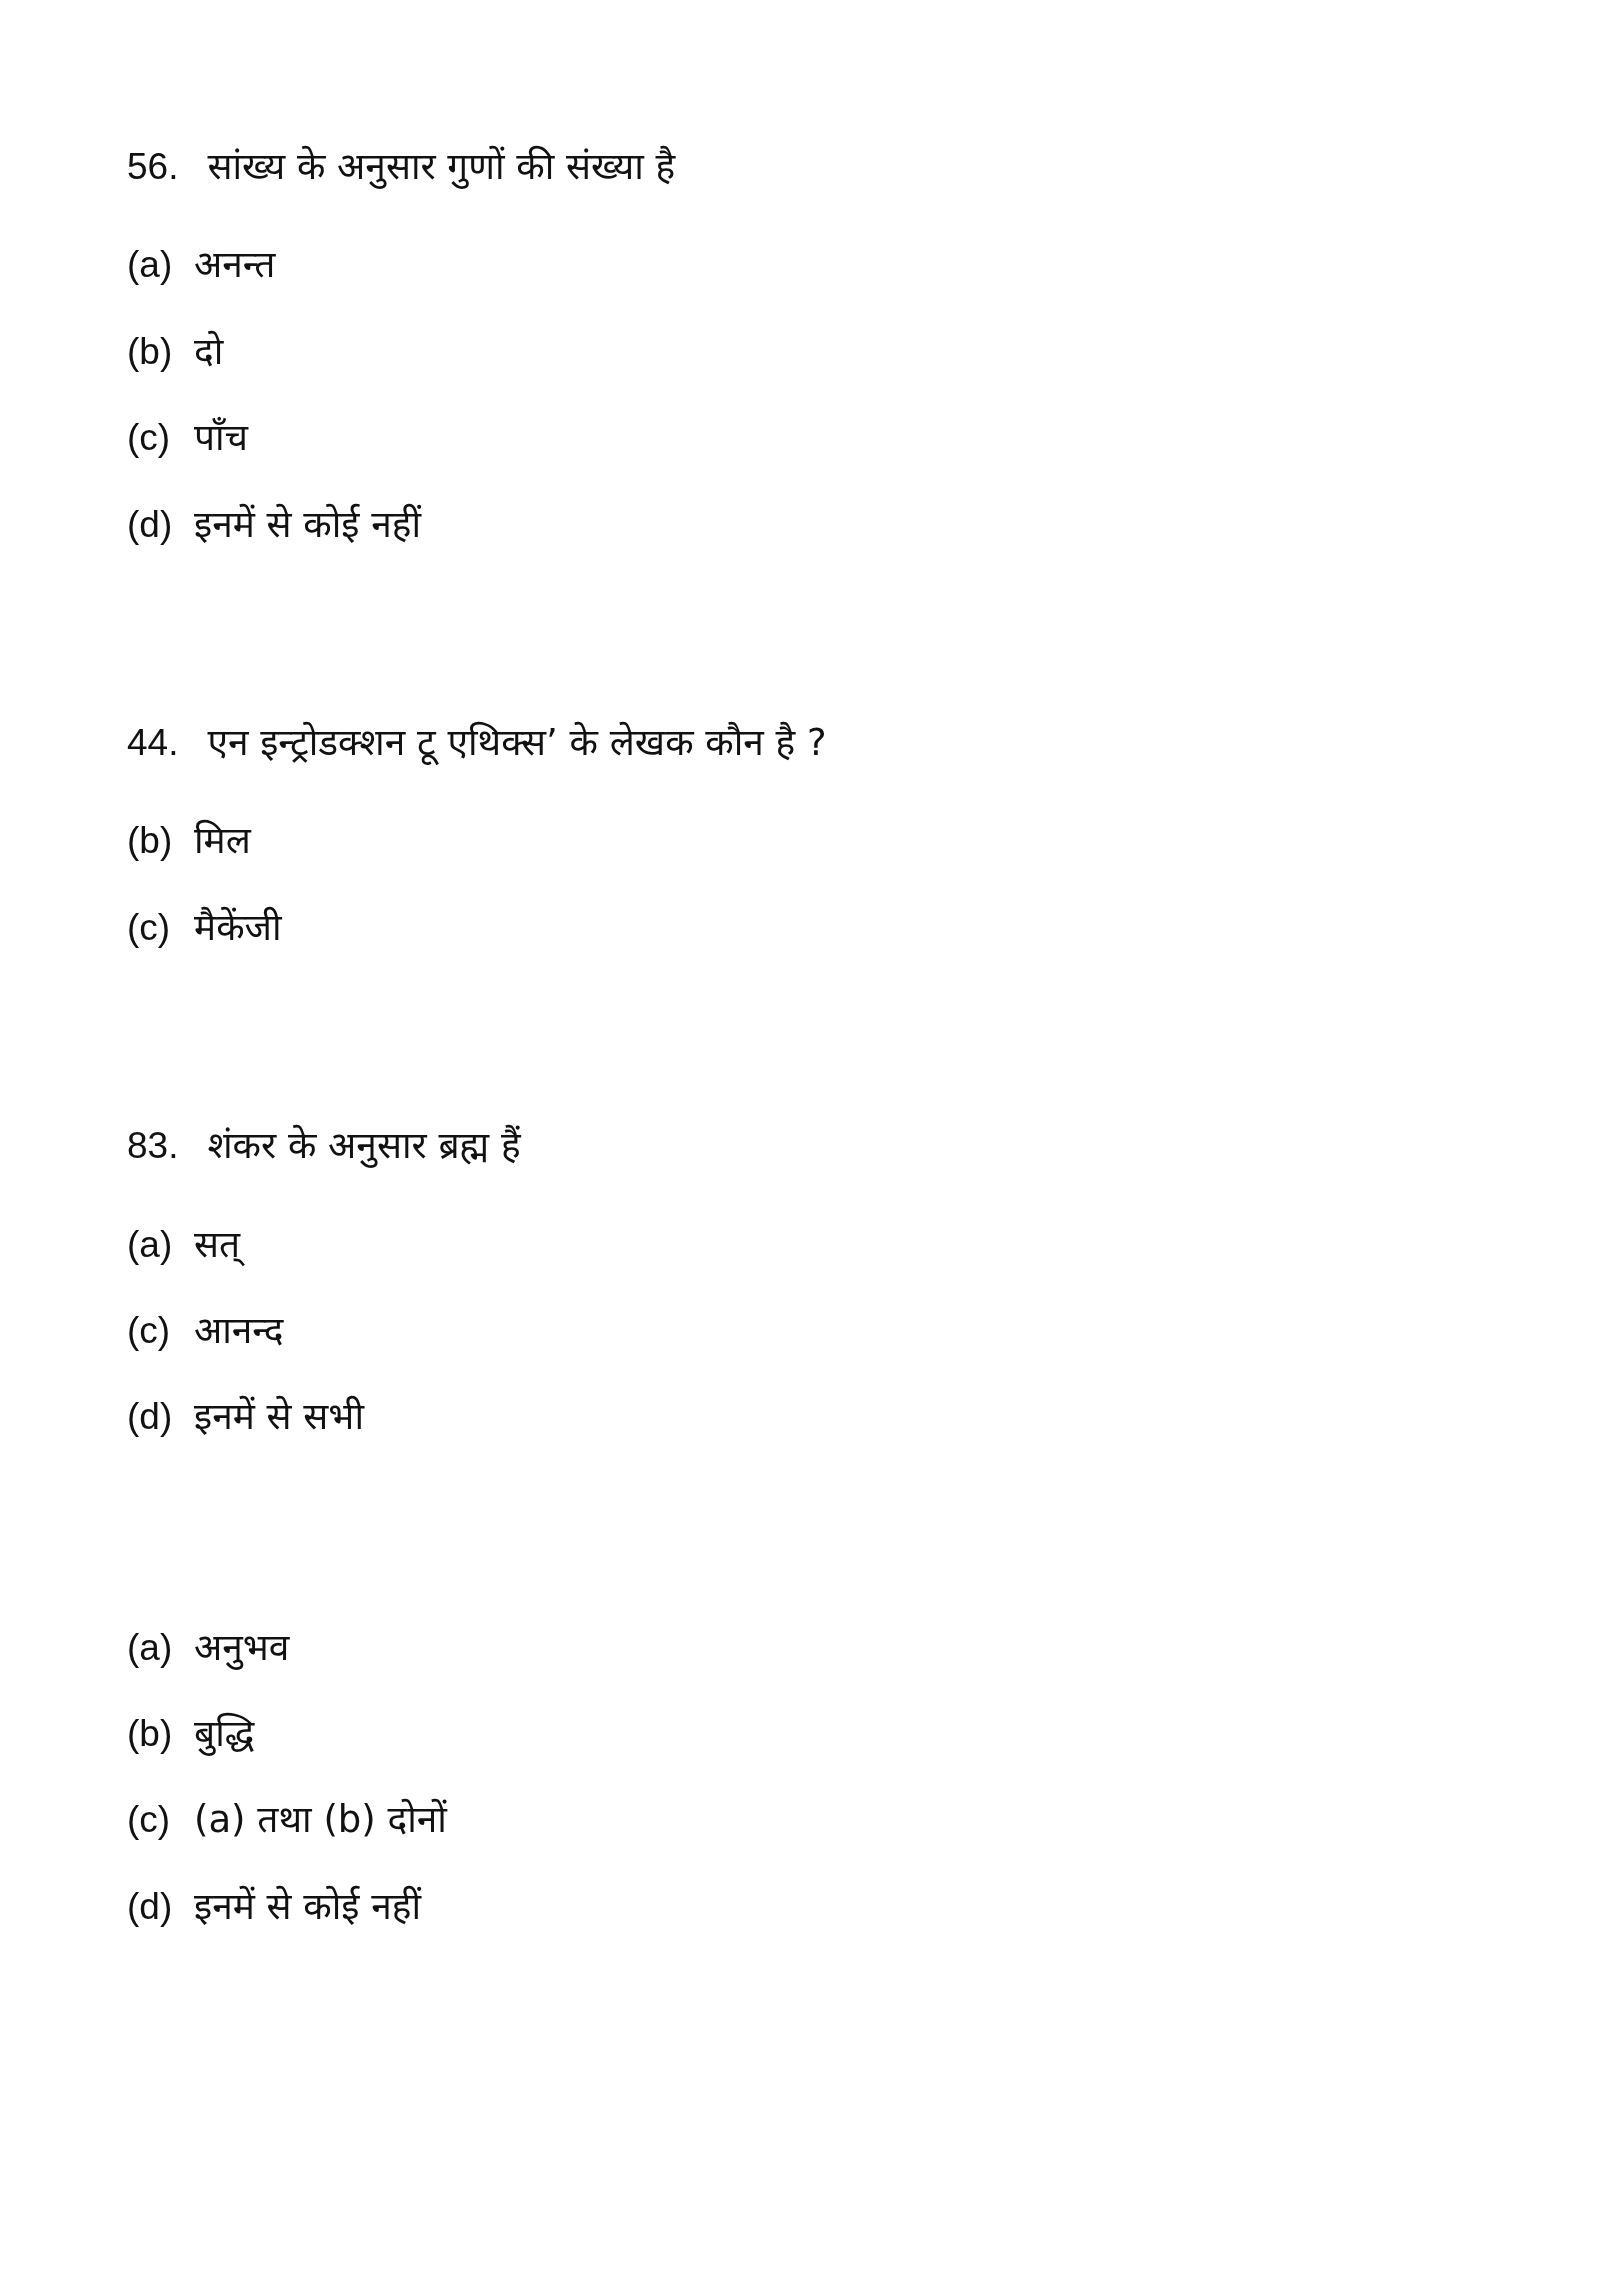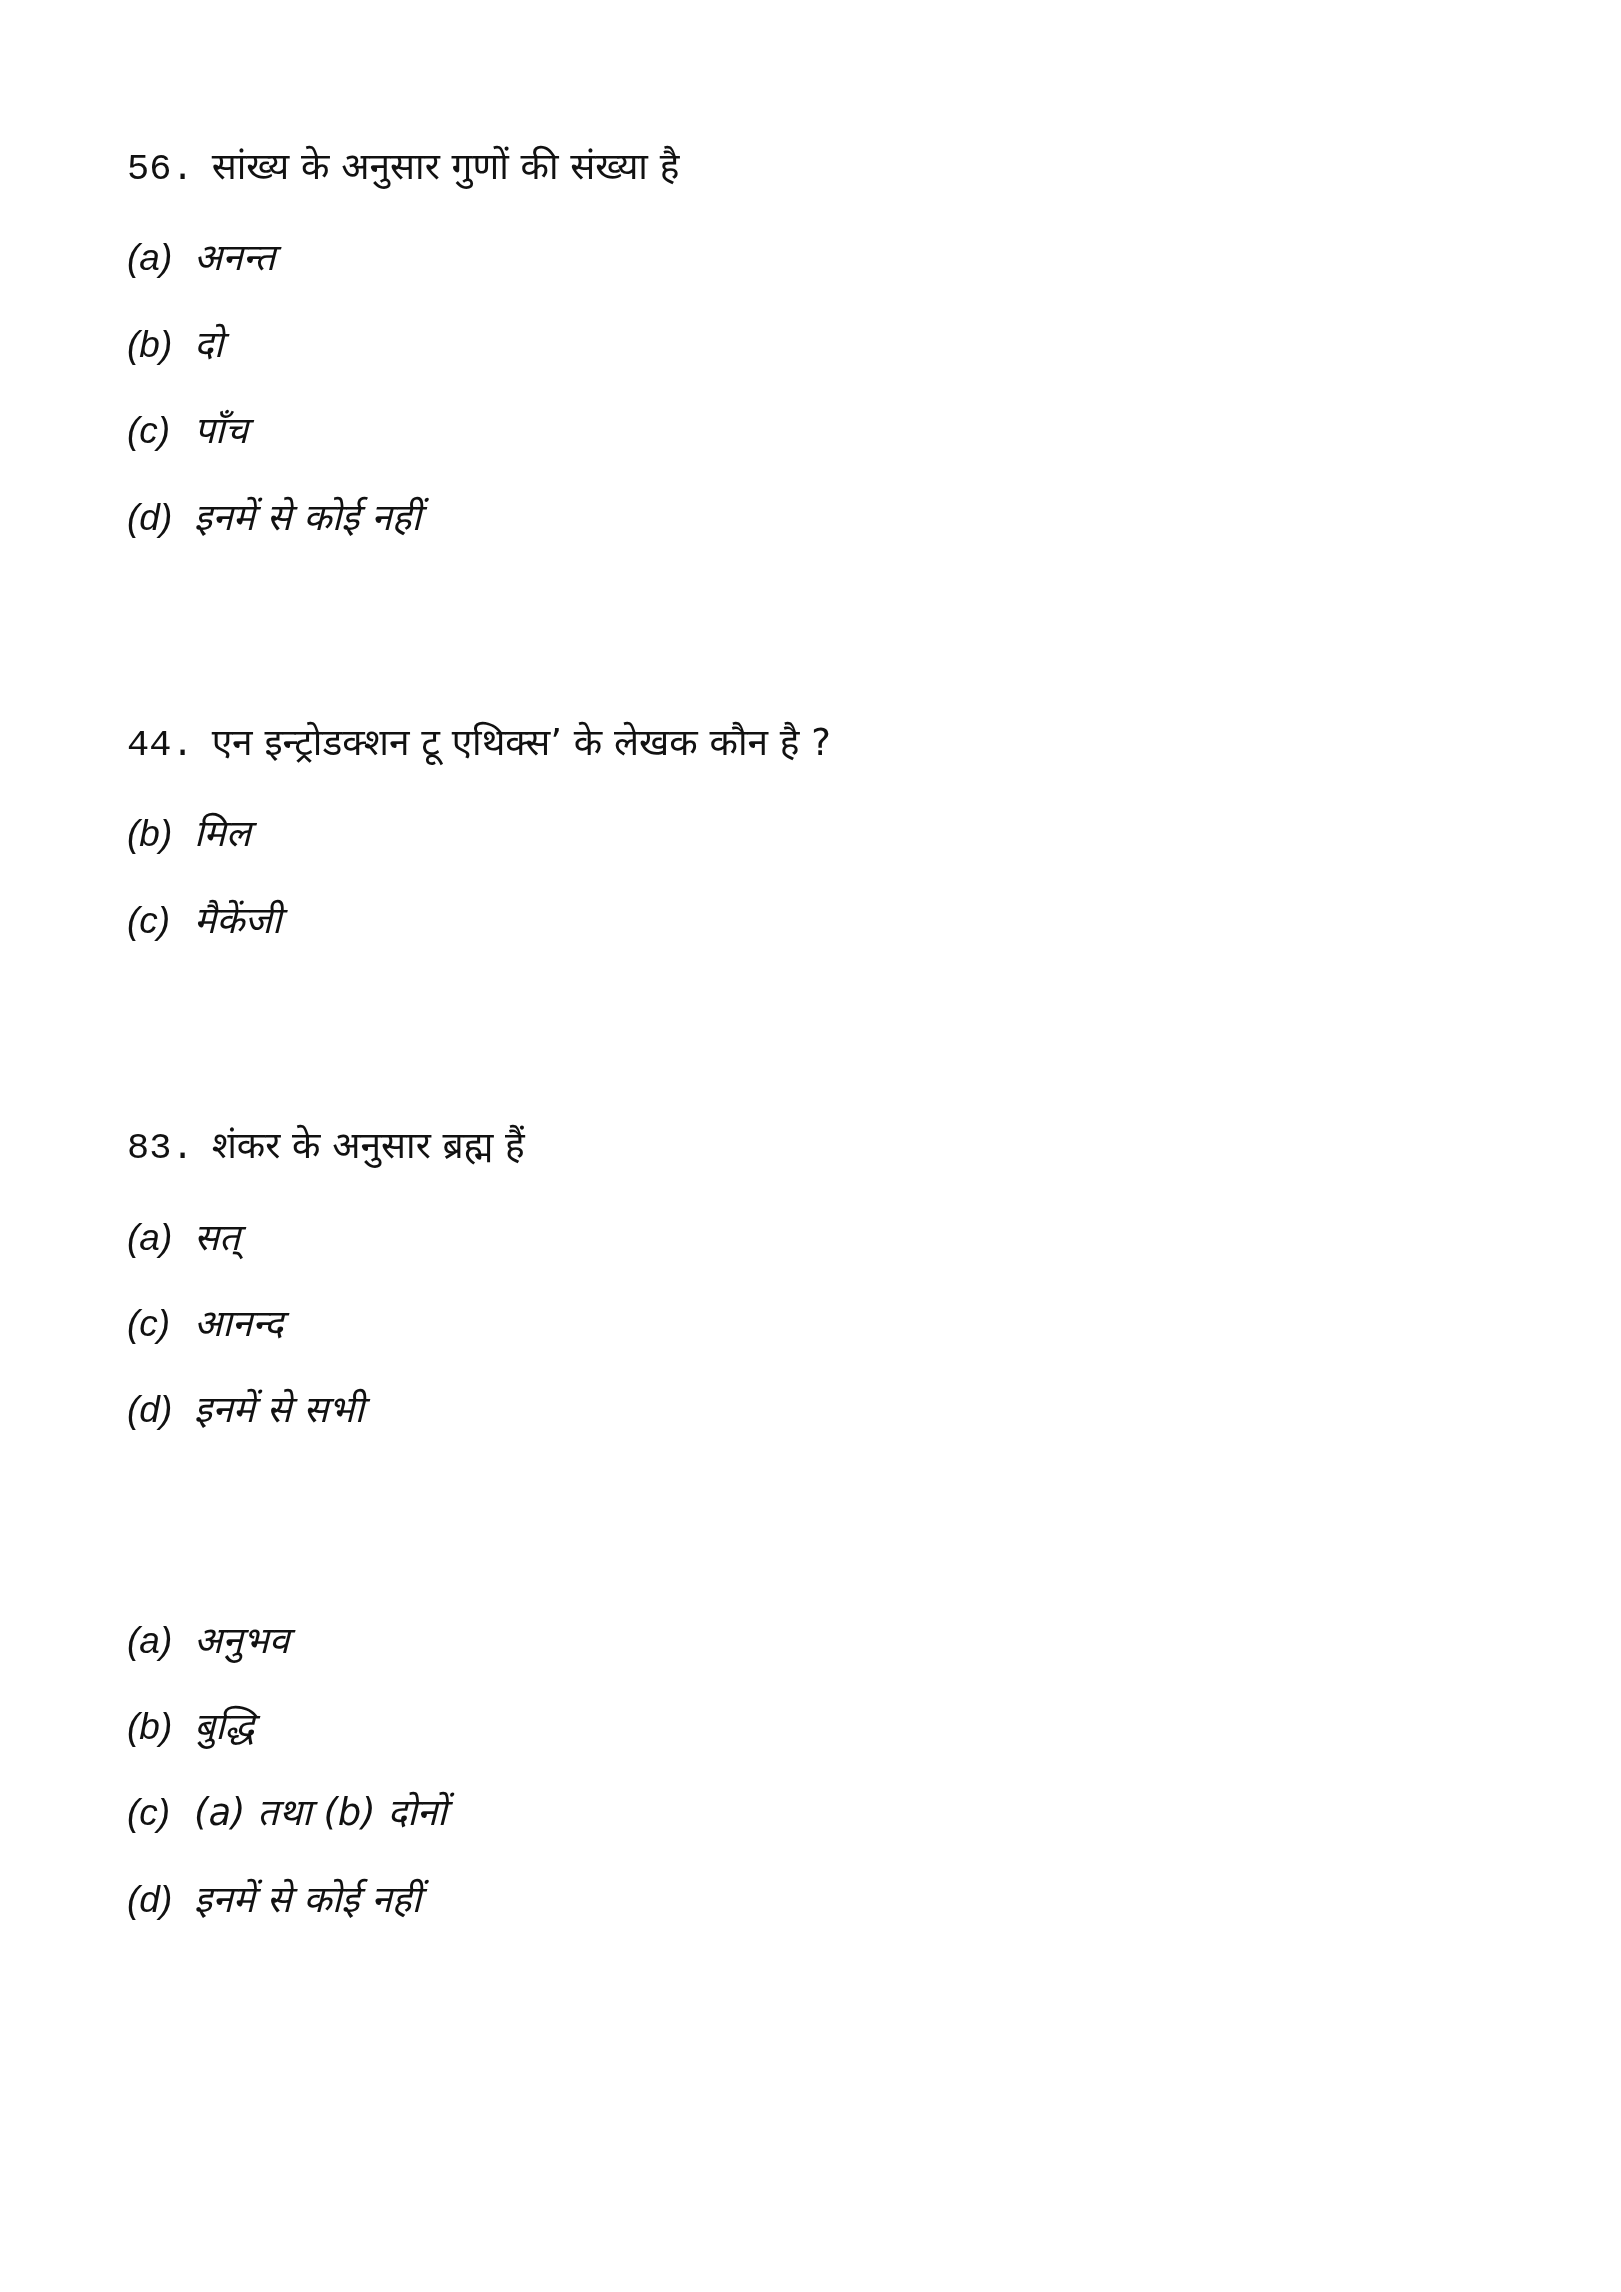--- a/index.html
+++ b/index.html
@@ -26,30 +26,29 @@
     }
     .q-stem {
       font-size: 37px;
       line-height: 59px;
       height: 59px;
       white-space: nowrap;
       margin-bottom: 27.4px;
     }
     .q-num {
       display: inline-block;
-      margin-right: 18px;
-      font-family: Liberation Mono, monospace;
+      margin-right: 29px;
+      font-family: Liberation Sans, sans-serif;
     }
     .option {
       font-size: 37px;
-      line-height: 69px;
+      line-height: 84px;
       height: 59px;
       margin-bottom: 27.4px;
       white-space: nowrap;
-      font-style: italic;
     }
     .opt-label {
       display: inline-block;
       width: 67px;
       font-family: "Liberation Sans", sans-serif;
     }
     .gap {
       height: 144px;
     }
   </style>

